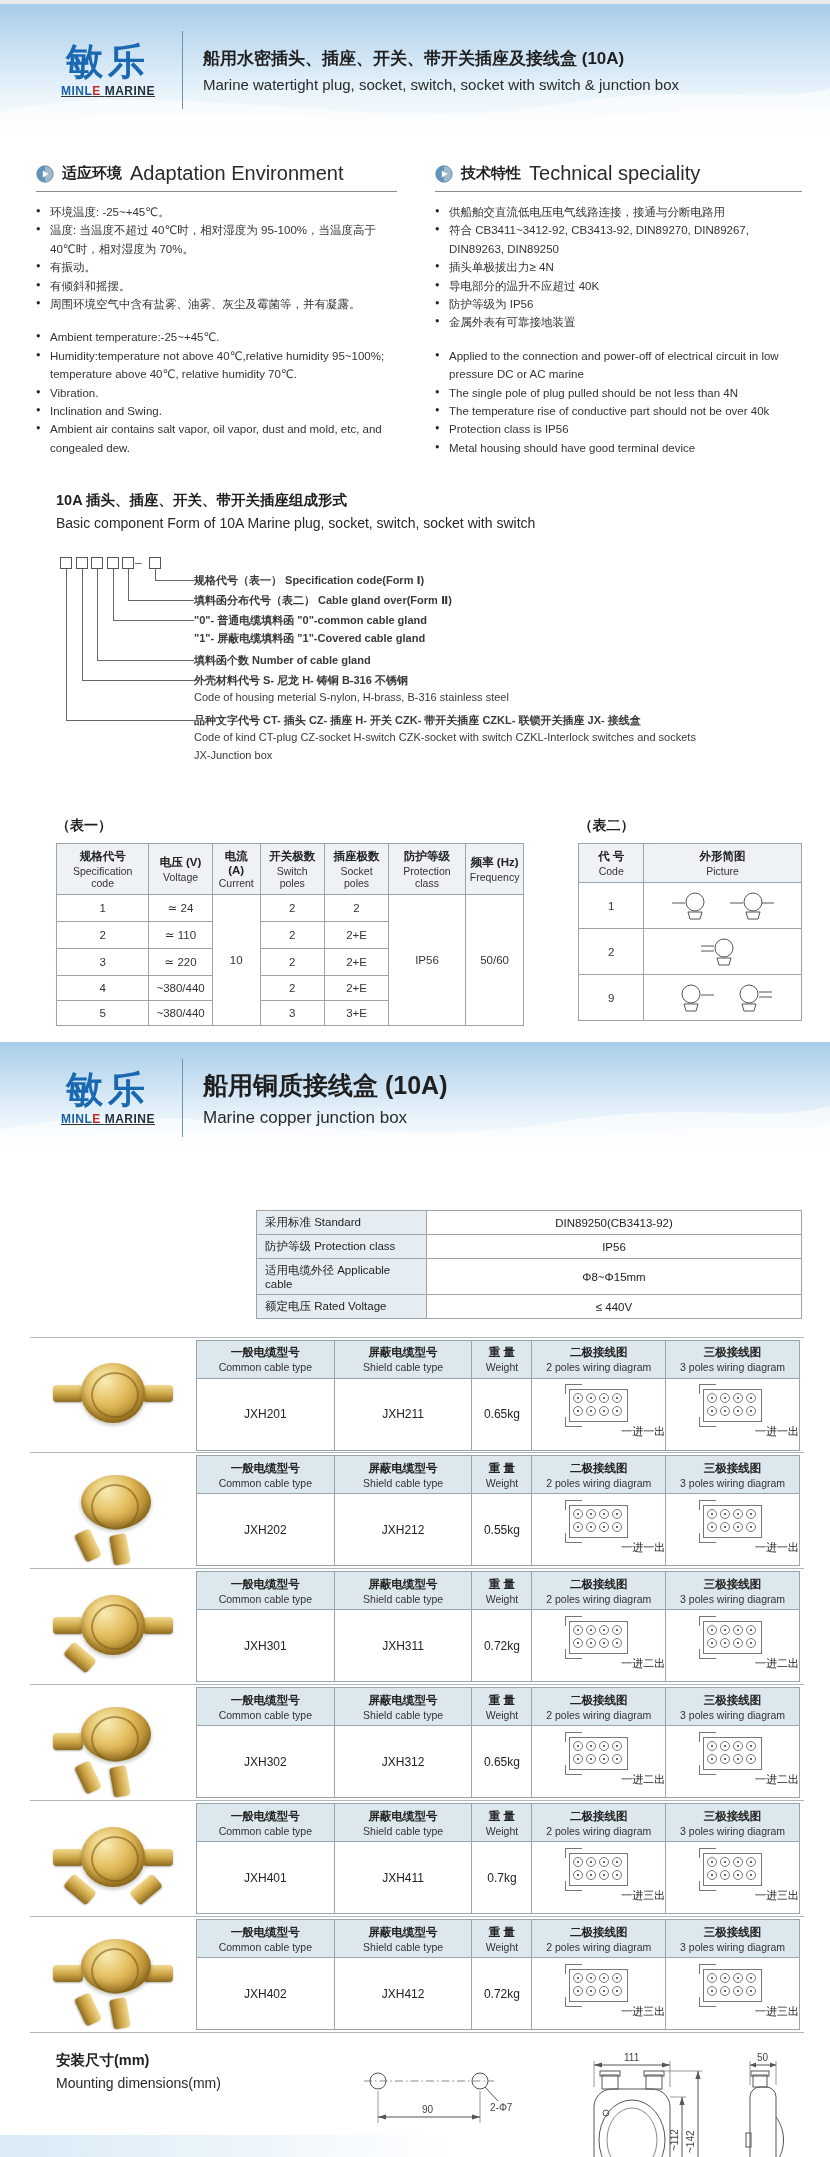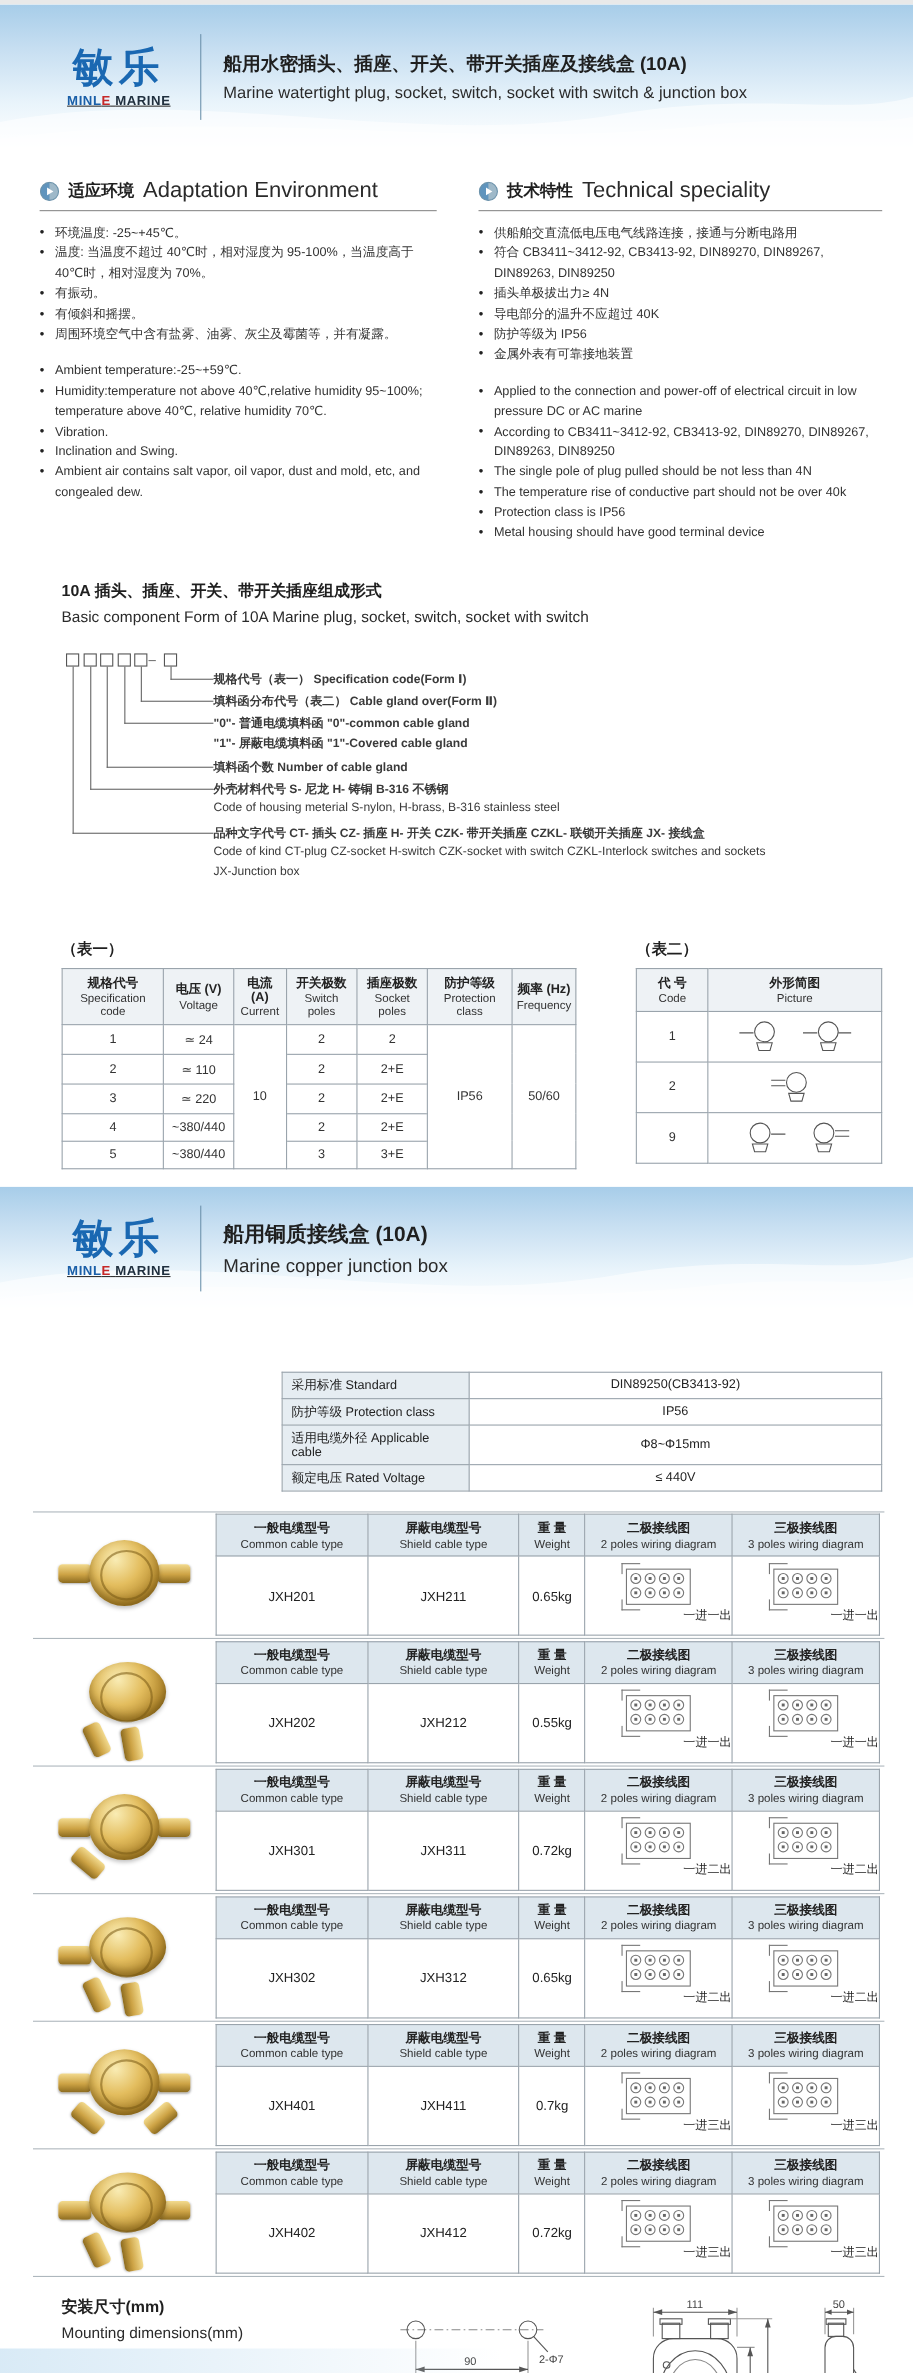--- a/index.html
+++ b/index.html
@@ -12,21 +12,21 @@
   .band2 { height:112px; margin-top:16px; }
   .wave { position:absolute; left:0; bottom:0; width:100%; height:70px; }
   .band-inner { position:relative; display:flex; align-items:center; padding-left:52px; height:100%; }
   .logo { text-align:center; min-width:112px; }
   .logo-cn { font-size:37px; font-weight:bold; color:#1a68b2; letter-spacing:5px; line-height:1; }
   .logo-en { font-size:12px; font-weight:bold; letter-spacing:.5px; margin-top:4px;text-decoration:underline; }
   .logo-en .b { color:#1a5fa8; } .logo-en .r { color:#c62828; } .logo-en .k { color:#20303f; }
   .vdivider { width:1px; height:78px; background:#6e93ad; margin:0 20px 0 18px; }
   .band-title-cn { font-size:17px; font-weight:bold; color:#1f1f1f; }
   .band-title-en { font-size:15px; color:#2a2a2a; margin-top:6px; }
-  .band2 .band-title-cn { font-size:19px; }
+  .band2 .band-title-cn { font-size:25px; }
   .band2 .band-title-en { font-size:17px; }
 
   
   .two-col { display:flex; padding:26px 28px 0 36px; gap:38px; }
   .col-left { width:362px; } .col-right { width:368px; }
   .sec-head { display:flex; align-items:center; gap:8px; border-bottom:1px solid #8a8a8a; padding-bottom:6px; margin-bottom:11px; }
   .sec-head-cn { font-size:15px; font-weight:bold; color:#1f1f1f; }
   .sec-head-en { font-size:20px; color:#2a2a2a; }
   .bullets { margin-top:2px; }
   .bullet { position:relative; padding-left:14px; font-size:11.5px; line-height:1.6; color:#333; }
@@ -143,21 +143,21 @@
         <span class="sec-head-en">Adaptation Environment</span>
       </div>
       <div class="bullets">
         <div class="bullet">环境温度: -25~+45℃。</div>
         <div class="bullet">温度: 当温度不超过 40℃时，相对湿度为 95-100%，当温度高于40℃时，相对湿度为 70%。</div>
         <div class="bullet">有振动。</div>
         <div class="bullet">有倾斜和摇摆。</div>
         <div class="bullet">周围环境空气中含有盐雾、油雾、灰尘及霉菌等，并有凝露。</div>
       </div>
       <div class="bullets bullets-en">
-        <div class="bullet">Ambient temperature:-25~+59℃.</div>
+        <div class="bullet">Ambient temperature:-25~+45℃.</div>
         <div class="bullet">Humidity:temperature not above 40℃,relative humidity 95~100%; temperature above 40℃, relative humidity 70℃.</div>
         <div class="bullet">Vibration.</div>
         <div class="bullet">Inclination and Swing.</div>
         <div class="bullet">Ambient air contains salt vapor, oil vapor, dust and mold, etc, and congealed dew.</div>
       </div>
     </div>
     <div class="col-right">
       <div class="sec-head">
         <svg width="18" height="18" viewBox="0 0 18 18">
           <circle cx="9" cy="9" r="8.2" fill="#9fb9c9"></circle>
@@ -171,21 +171,20 @@
       <div class="bullets">
         <div class="bullet">供船舶交直流低电压电气线路连接，接通与分断电路用</div>
         <div class="bullet">符合 CB3411~3412-92, CB3413-92, DIN89270, DIN89267, DIN89263, DIN89250</div>
         <div class="bullet">插头单极拔出力≥ 4N</div>
         <div class="bullet">导电部分的温升不应超过 40K</div>
         <div class="bullet">防护等级为 IP56</div>
         <div class="bullet">金属外表有可靠接地装置</div>
       </div>
       <div class="bullets bullets-en">
         <div class="bullet">Applied to the connection and power-off of electrical circuit in low pressure DC or AC marine</div>
-        <div class="bullet">According to CB3411~3412-92, CB3413-92, DIN89270, DIN89267, DIN89263, DIN89250</div>
         <div class="bullet">The single pole of plug pulled should be not less than 4N</div>
         <div class="bullet">The temperature rise of conductive part should not be over 40k</div>
         <div class="bullet">Protection class is IP56</div>
         <div class="bullet">Metal housing should have good terminal device</div>
       </div>
     </div>
   </section>
 
   <section class="comp-form">
     <div class="comp-title-cn">10A 插头、插座、开关、带开关插座组成形式</div>

